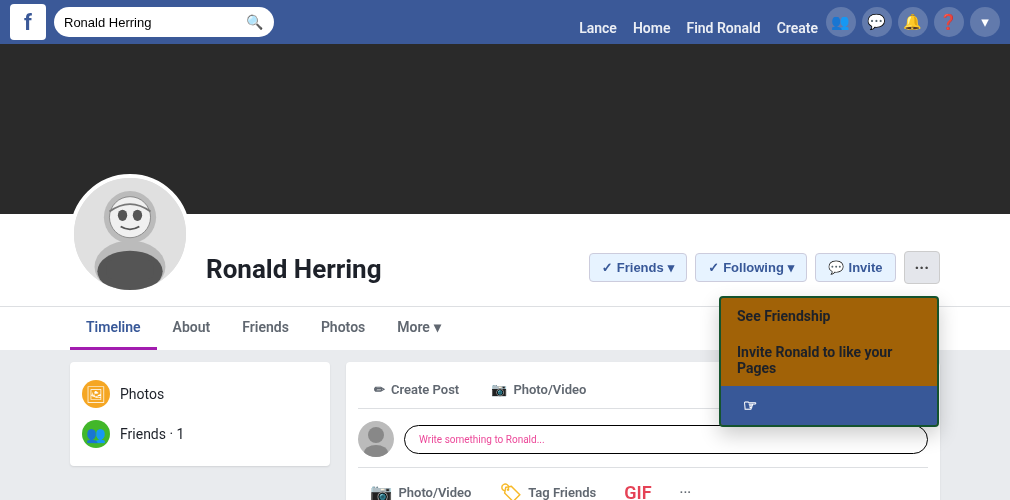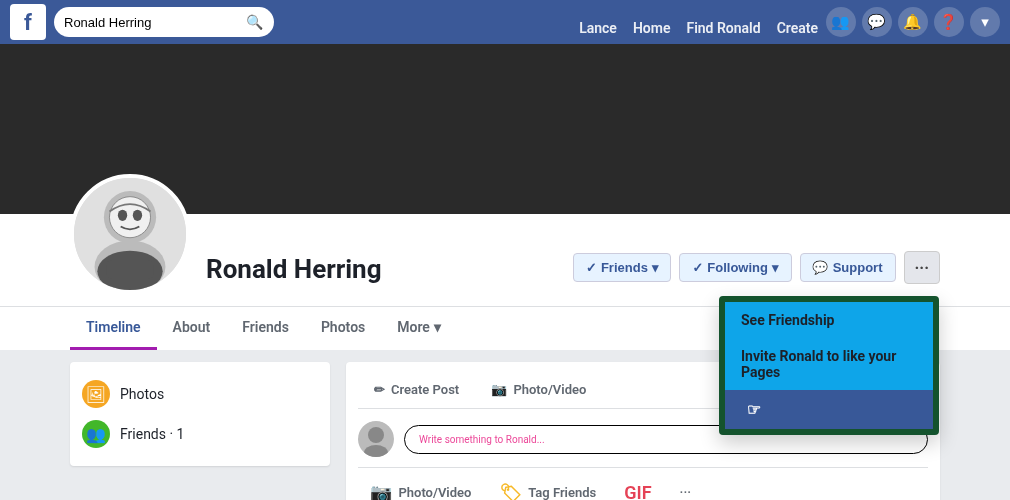--- a/index.html
+++ b/index.html
@@ -283,22 +283,22 @@
     .post-action-icon { font-size: 18px; }
     .post-action-icon.photo { color: #45bd62; }
     .post-action-icon.tag { color: #f7b928; }
     .post-action-icon.gif { color: #e54256; }
 
     
     .dropdown-menu {
       position: absolute;
       top: 44px;
       right: 0;
-      background: #0ea5e9;
-      border: 6px solid #14532d;
+      background: #a16207;
+      border: 2px solid #14532d;
       border-radius: 4px;
       box-shadow: 0 8px 20px rgba(0,0,0,0.2);
       width: 220px;
       z-index: 200;
       overflow: hidden;
     }
     .dropdown-item {
       padding: 10px 16px;
       font-size: 14px;
       color: #1d2129;
@@ -373,21 +373,21 @@
         <span>Friends</span>
         <span>▾</span>
       </button>
       <button class="btn-following">
         <span>✓</span>
         <span>Following</span>
         <span>▾</span>
       </button>
       <button class="btn-message">
         <span>💬</span>
-        <span>Support</span>
+        <span>Invite</span>
       </button>
       <div class="btn-more-dots" style="position:relative;">
         <span>···</span>
 
         <div class="dropdown-menu">
           <div class="dropdown-item">
             <span>See Friendship</span>
           </div>
           <div class="dropdown-item">
             <span>Invite Ronald to like your Pages</span>

